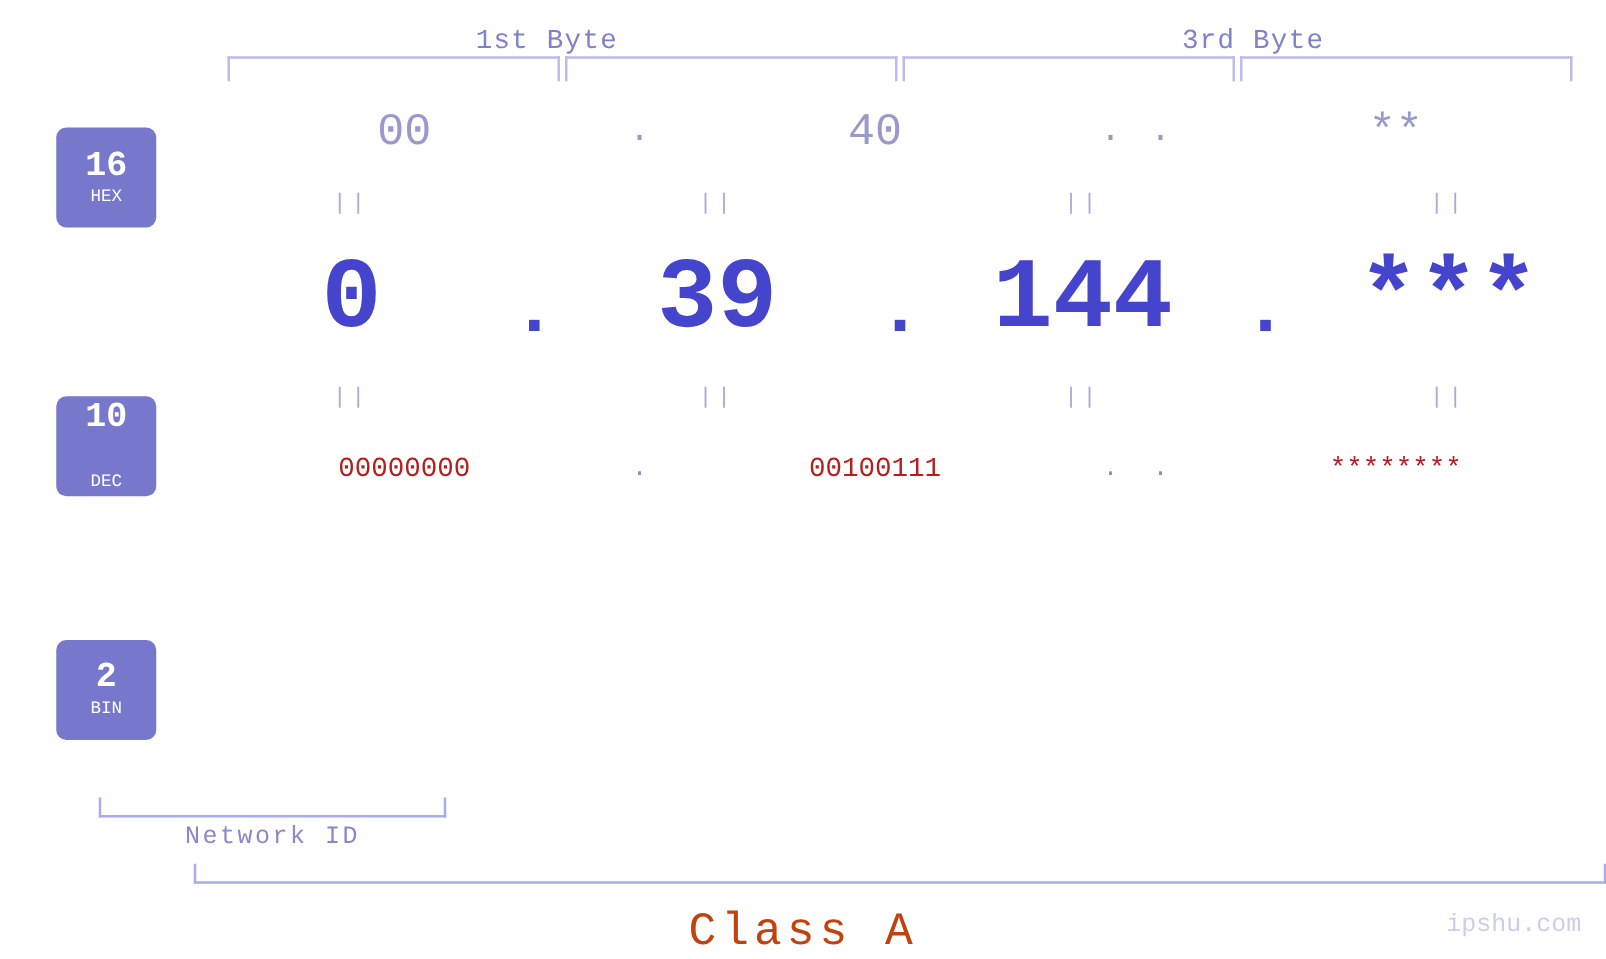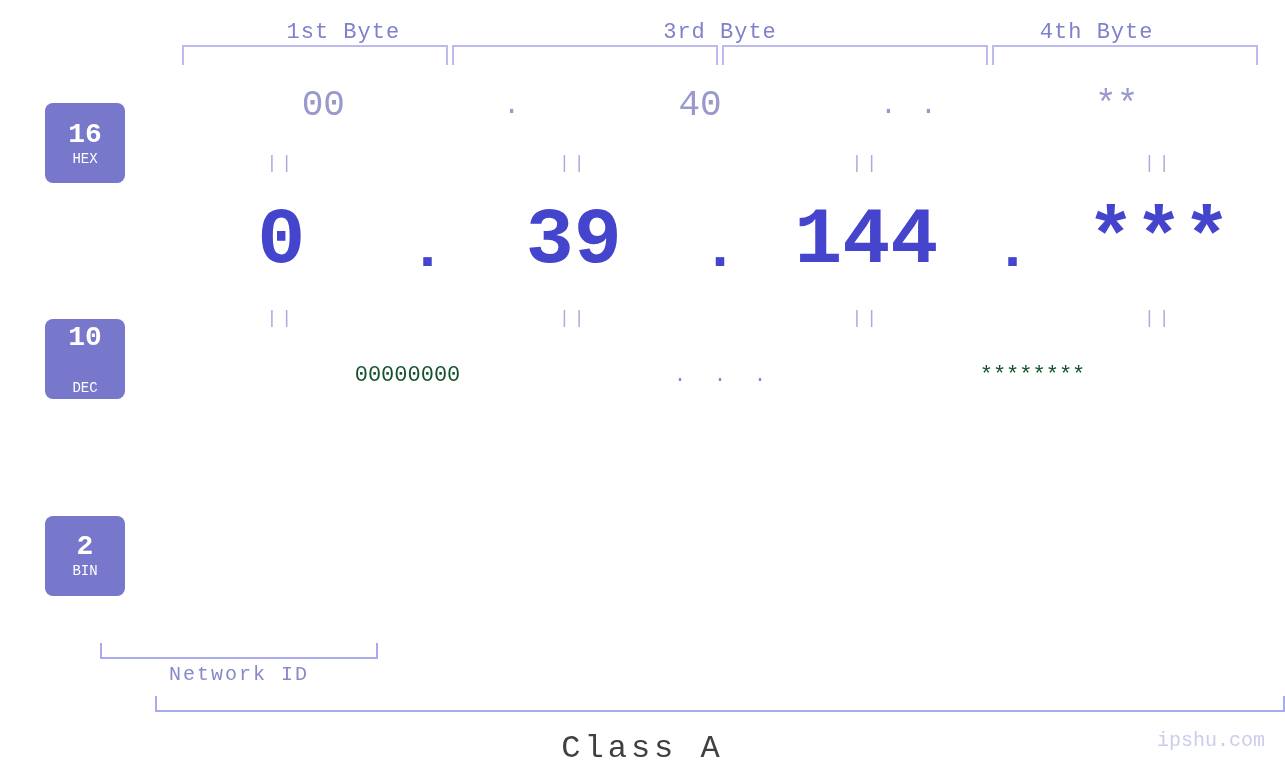--- a/index.html
+++ b/index.html
@@ -90,26 +90,26 @@
     }
 
     .dec-value {
       font-size: 80px;
       font-weight: bold;
       color: #4444cc;
     }
 
     .bin-value {
       font-size: 22px;
-      color: #14532d;
+      color: #b91c1c;
     }
 
     .class-label {
-      color: #404040;
-      font-size: 32px;
+      color: #c2410c;
+      font-size: 37px;
       letter-spacing: 4px;
     }
 
     
     .segment-top-brackets {
       display: flex;
       margin-left: 155px;
       width: 1080px;
     }
 
@@ -138,21 +138,20 @@
     }
   </style>
 </head>
 <body>
 
 <div class="main-container">
 
   <div class="header-row">
     <div class="byte-label">1st Byte</div>
     <div class="byte-label">3rd Byte</div>
-    <div class="byte-label">4th Byte</div>
   </div>
 
   <div class="segment-top-brackets">
     <div class="seg-bracket"></div>
     <div class="seg-bracket"></div>
     <div class="seg-bracket"></div>
     <div class="seg-bracket"></div>
   </div>
 
   <div style="display:flex; width:1285px; flex:1;">
@@ -255,35 +254,38 @@
           </div>
       </div>
 
       <div style="display:flex; align-items:center; height:80px;">
         <div class="cell">
           <span class="bin-value">00000000</span>
         </div>
         <div class="sep">
             <span style="font-size:20px; color:#8888cc;">.</span>
           </div>
+        <div class="cell">
+          <span class="bin-value">00100111</span>
+        </div>
         <div class="sep">
             <span style="font-size:20px; color:#8888cc;">.</span>
           </div>
         <div class="sep">
             <span style="font-size:20px; color:#8888cc;">.</span>
           </div>
         <div class="cell">
           <span class="bin-value">********</span>
         </div>
       </div>
 
     </div>
   </div>
 
-  <div style="display:flex; width:1285px; padding-left:100px; margin-top:4px;">
+  <div style="display:flex; width:1285px; padding-left:79px; margin-top:4px;">
 
     <div style="width:278px; display:flex; flex-direction:column; align-items:center;">
       <div style="width:100%; height:16px; border-left:2px solid #aaaaee; border-bottom:2px solid #aaaaee; border-right:2px solid #aaaaee;"></div>
       <span class="id-text">Network ID</span>
     </div>
 
     <div style="width:40px;"></div>
 
   </div>
 

